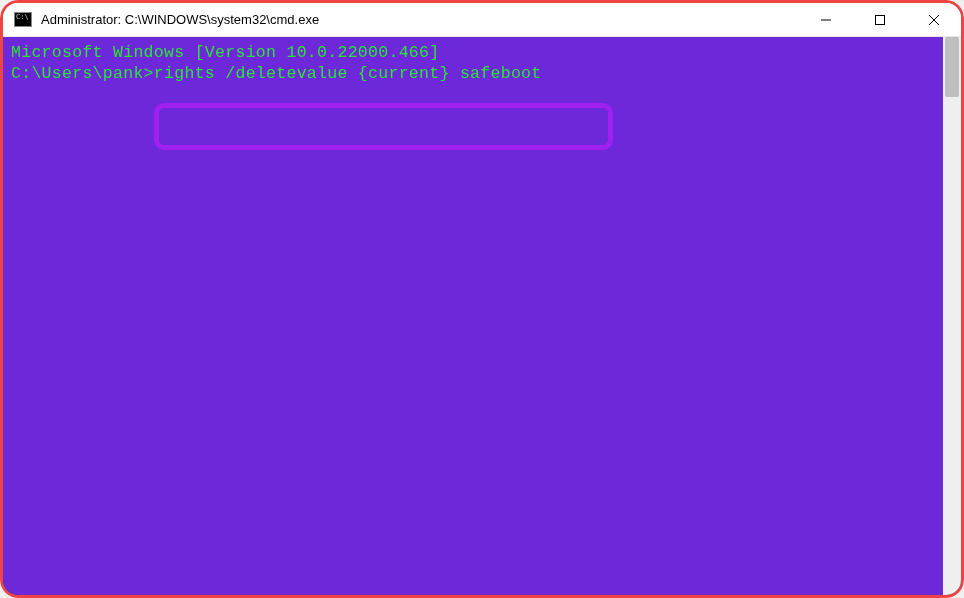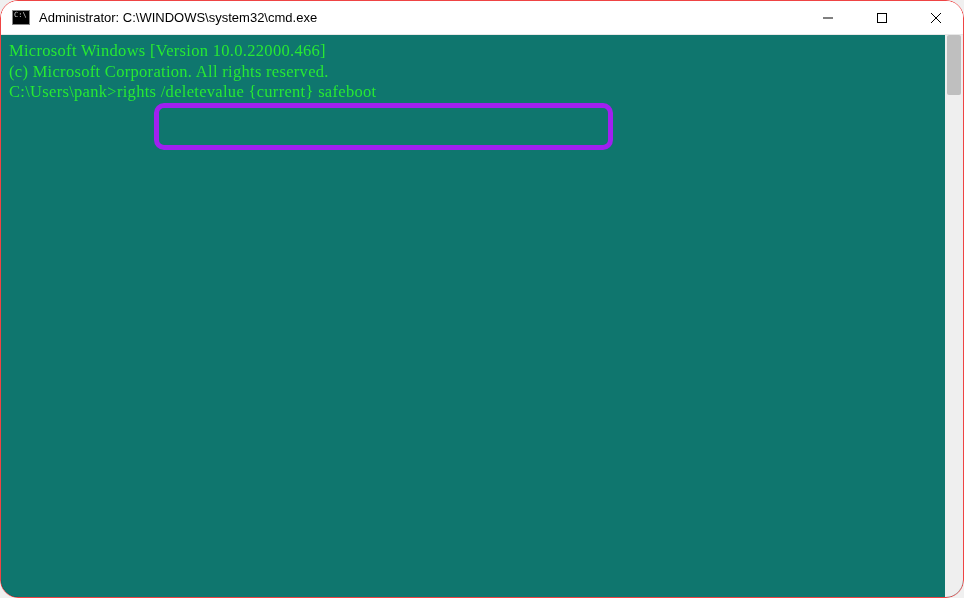--- a/index.html
+++ b/index.html
@@ -17,21 +17,21 @@
       border-radius: 18px;
     }
     .window {
       width: 100%;
       height: 100%;
       background: #fff;
       display: flex;
       flex-direction: column;
       border-radius: 18px;
       overflow: hidden;
-      border: 1px solid #ef4444;
+      border: 3px solid #ef4444;
     }
     .titlebar {
       height: 34px;
       background: #ffffff;
       display: flex;
       align-items: center;
       border-bottom: 1px solid #e8e8e8;
       flex-shrink: 0;
     }
     .titlebar-icon {
@@ -83,23 +83,23 @@
       fill: none;
     }
     .terminal-wrap {
       flex: 1;
       display: flex;
       background: #000;
       position: relative;
     }
     .terminal {
       flex: 1;
-      background: #0f766e;
+      background: #6d28d9;
       padding: 6px 8px;
-      font-family: Liberation Serif, serif;
+      font-family: Liberation Mono, monospace;
       font-size: 16.5px;
       line-height: 1.25;
       color: #27e833;
       white-space: pre;
       overflow: hidden;
       letter-spacing: 0.3px;
     }
     .scrollbar-track {
       width: 18px;
       background: #efefef;
@@ -146,20 +146,20 @@
       <button class="win-btn close">
         <svg viewBox="0 0 12 12">
             <line x1="1" y1="1" x2="11" y2="11"></line>
             <line x1="11" y1="1" x2="1" y2="11"></line>
           </svg>
       </button>
     </div>
   </div>
 
   <div class="terminal-wrap">
-    <div class="terminal"><span class="line">Microsoft Windows [Version 10.0.22000.466]</span><span class="line">(c) Microsoft Corporation. All rights reserved.</span><span class="line"></span><span class="line"><span>C:\Users\pank&gt;</span><span>rights /deletevalue {current} safeboot</span></span></div>
+    <div class="terminal"><span class="line">Microsoft Windows [Version 10.0.22000.466]</span><span class="line"></span><span class="line"><span>C:\Users\pank&gt;</span><span>rights /deletevalue {current} safeboot</span></span></div>
     <div class="scrollbar-track">
       <div class="scrollbar-thumb"></div>
     </div>
   </div>
 </div>
 
 <div class="highlight-box" style="top:103px;left:154px;width:459px;height:47px;"></div>
 
 </body></html>

